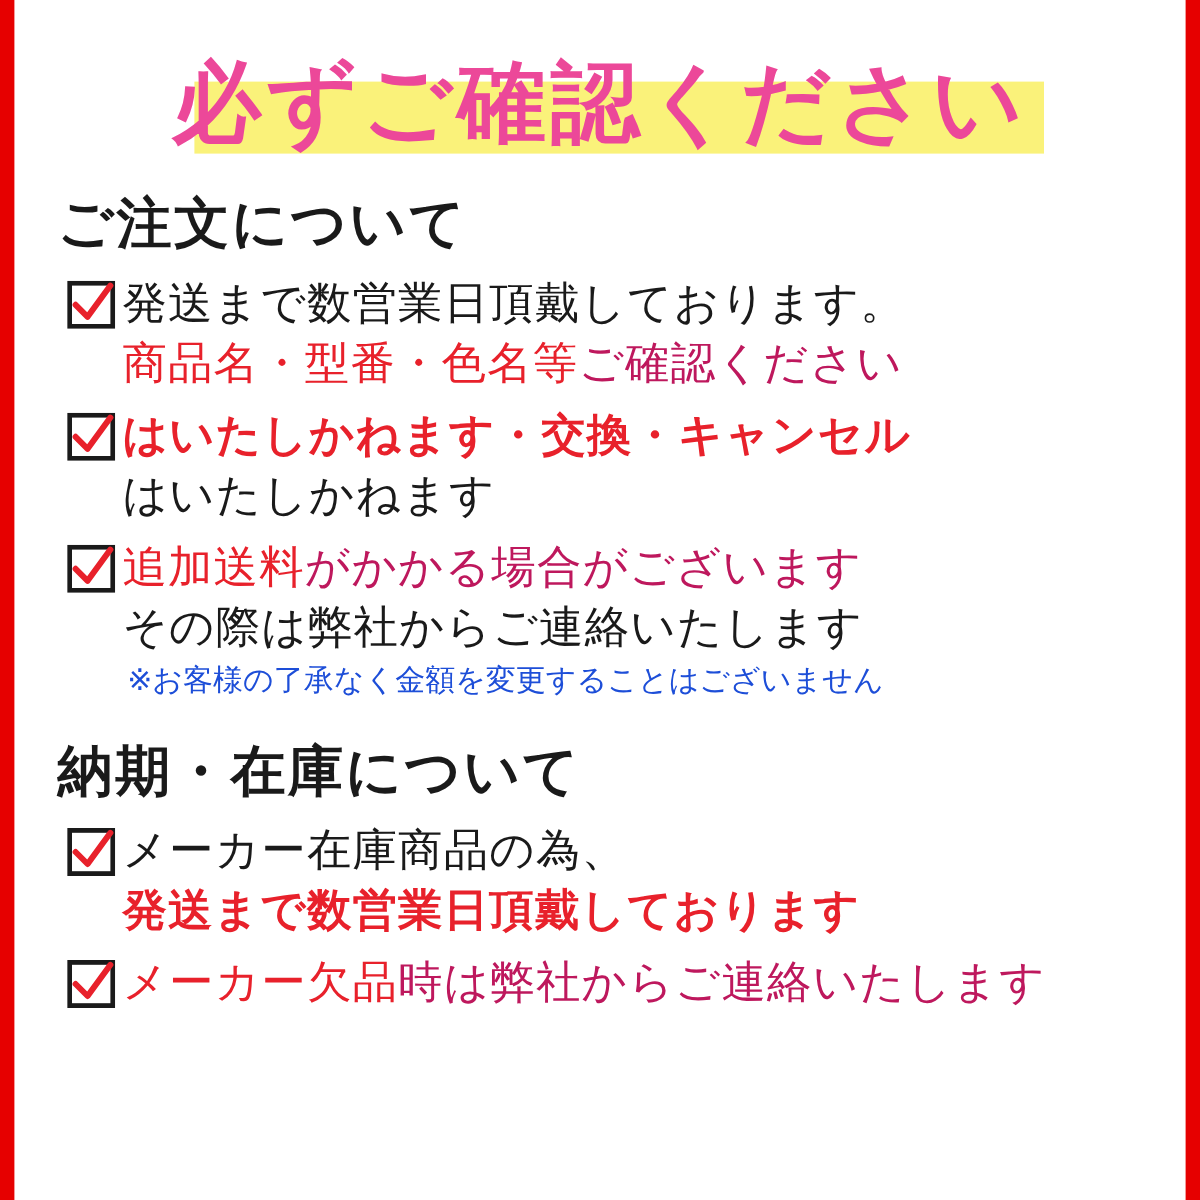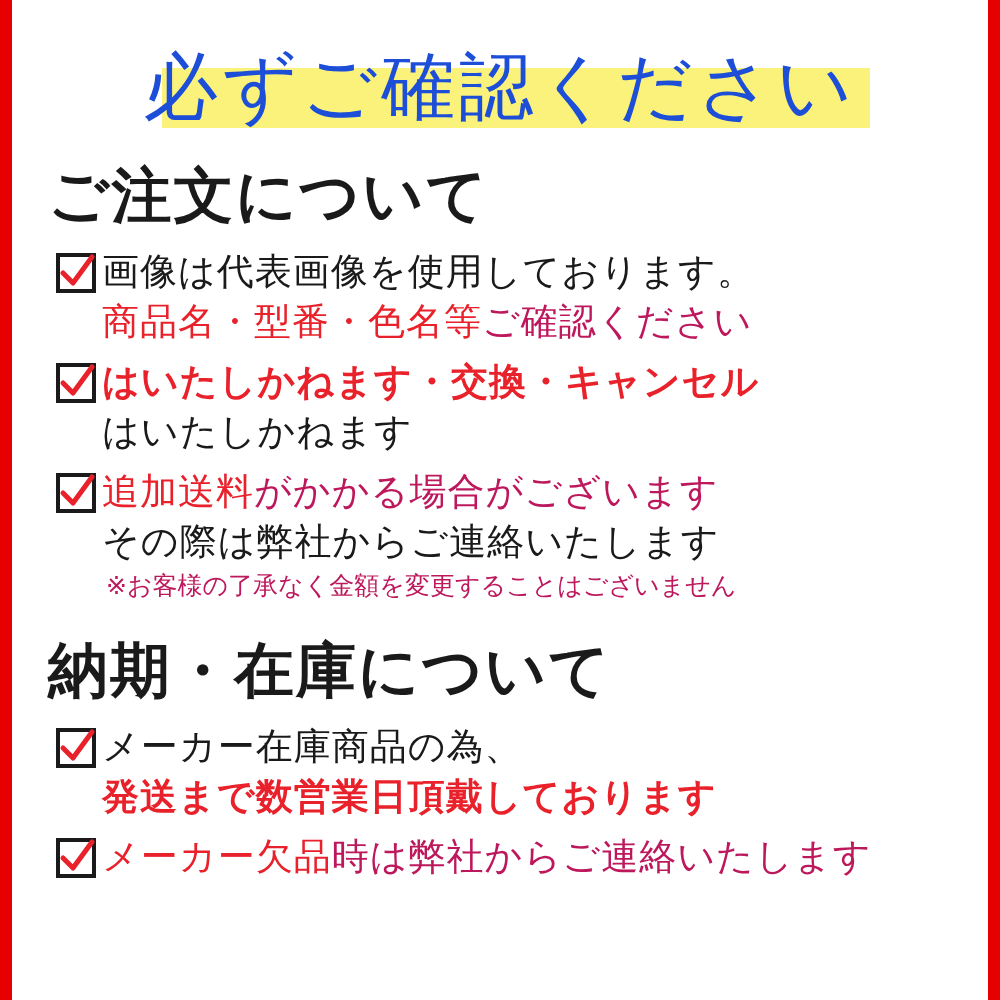--- a/index.html
+++ b/index.html
@@ -47,30 +47,30 @@
     position: absolute;
     left: 128px;
     top: 34px;
     width: 708px;
     height: 60px;
     background: #faf27a;
   }
   .title-text {
     position: relative;
     font-size: 74px;
-    font-weight: normal;
+    font-weight: bold;
     letter-spacing: 4px;
-    color: #1d4ed8;
+    color: #ec4899;
     line-height: 104px;
     white-space: nowrap;
   }
 
   
   .section-heading {
-    font-size: 60px;
+    font-size: 46px;
     font-weight: bold;
     color: #1a1a1a;
     letter-spacing: 2px;
     margin: 12px 0 6px 14px;
   }
   .section-heading.second {
     margin-top: 26px;
   }
 
   
@@ -104,21 +104,21 @@
     color: #e8212b;
     font-weight: normal;
   }
   .line .blk {
     color: #be185d;
     font-weight: normal;
   }
   .note {
     font-size: 25px;
     line-height: 38px;
-    color: #be185d;
+    color: #1d4ed8;
     letter-spacing: 0px;
     margin-left: 4px;
     white-space: nowrap;
   }
 </style>
 </head>
 <body>
 
 <div class="edge-bar left"></div>
 <div class="edge-bar right"></div>
@@ -131,21 +131,21 @@
   </div>
 
   <div class="section-heading">ご注文について</div>
 
   <div class="bullet">
     <svg class="check-icon" viewBox="0 0 40 40">
       <rect x="2" y="2" width="36" height="36" fill="none" stroke="#1a1a1a" stroke-width="4"></rect>
       <path d="M7 20 L17 30 L36 4" fill="none" stroke="#e8212b" stroke-width="5" stroke-linecap="round" stroke-linejoin="round"></path>
     </svg>
     <div class="lines">
-      <div class="line">画像は代表画像を使用しております。</div>
+      <div class="line">発送まで数営業日頂戴しております。</div>
       <div class="line"><span class="red">商品名・型番・色名等</span><span class="blk">ご確認ください</span></div>
     </div>
   </div>
 
   <div class="bullet">
     <svg class="check-icon" viewBox="0 0 40 40">
       <rect x="2" y="2" width="36" height="36" fill="none" stroke="#1a1a1a" stroke-width="4"></rect>
       <path d="M7 20 L17 30 L36 4" fill="none" stroke="#e8212b" stroke-width="5" stroke-linecap="round" stroke-linejoin="round"></path>
     </svg>
     <div class="lines">

